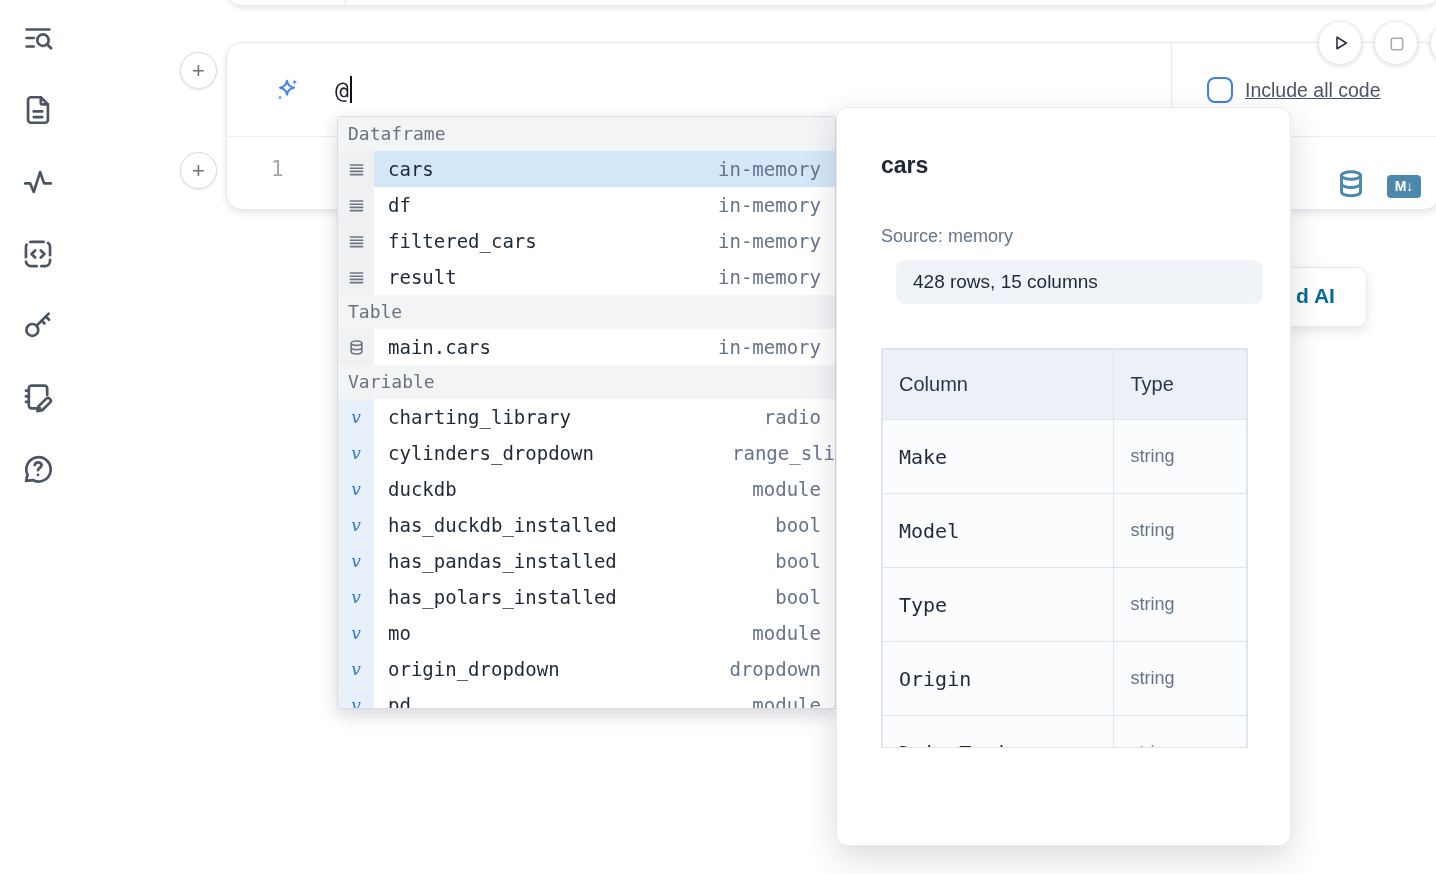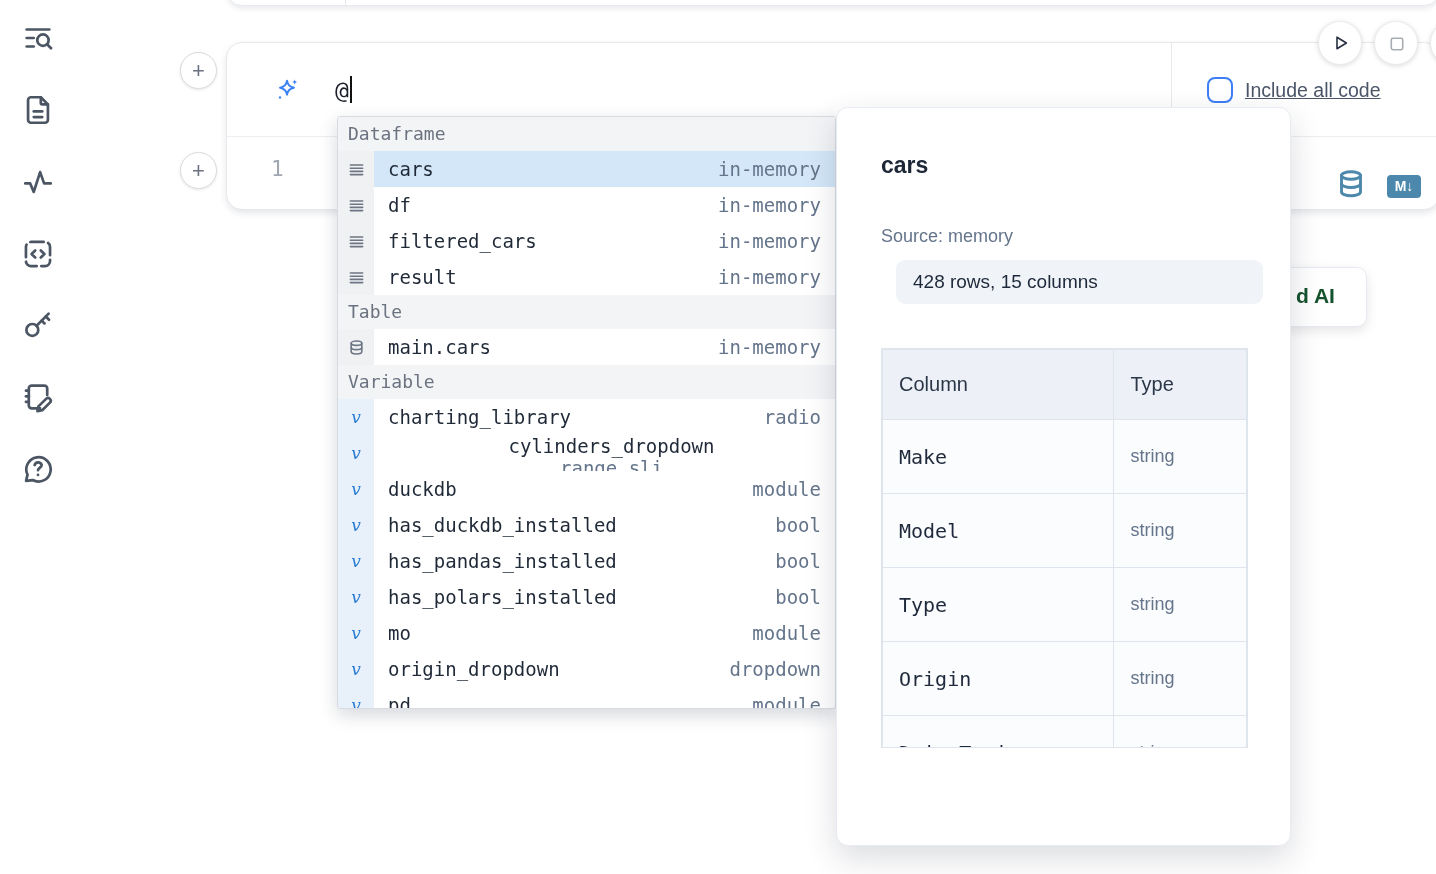--- a/index.html
+++ b/index.html
@@ -61,21 +61,21 @@
   .comp-item { height:36px; display:flex; cursor:pointer; }
   .gutter { width:36px; flex:0 0 36px; display:flex; align-items:center; justify-content:center; }
   .gutter.g-df, .gutter.g-tbl { background:#eff1f3; }
   .gutter.g-var { background:#e8f1fa; }
   .gutter svg { width:17px; height:17px; stroke:#6d7683; fill:none; stroke-width:1.7; stroke-linecap:round; }
   .v-glyph { font-family:"DejaVu Serif", serif; font-style:italic; color:#2d7dd2; font-size:17px; }
   .comp-content { flex:1; display:flex; align-items:center; padding:0 14px; min-width:0; overflow:hidden; }
   .comp-content.selected { background:#d3e7f8; }
   .comp-name { flex:1; font-size:19px; color:#1f2937; white-space:nowrap; }
   .comp-type { font-size:19px; color:#64748b; white-space:nowrap; }
-  .comp-content.clip-type { padding-right:0;flex-direction:column; }
+  .comp-content.clip-type { padding-right:0; }
 
   
   .preview { position:absolute; left:836px; top:107px; width:455px; height:739px; background:#fff;
              border:1px solid #e8ebf1; border-radius:12px; box-shadow:0 12px 32px rgba(30,40,60,.16);
              overflow:hidden; z-index:30; }
   .pv-title { position:absolute; left:44px; top:44px; font-size:23px; font-weight:bold; color:#1c2636; }
   .pv-source { position:absolute; left:44px; top:94px; font-size:18px; color:#64748b;margin-top:24px; }
   .pv-badge { position:absolute; left:59px; top:152px; width:367px; height:44px; background:#f0f4f8;
               border-radius:9px; font-size:19px; color:#1e293b; line-height:44px; padding-left:17px; }
   .pv-table-wrap { position:absolute; left:44px; top:240px; width:367px; height:400px; overflow:hidden;
@@ -84,21 +84,21 @@
   .pv-table th { height:70px; background:#edf1f7; text-align:left; padding-left:16px; font-size:20px;
                  color:#2b3648; font-weight:500; border:1px solid #dfe5ec; }
   .pv-table td { height:74px; background:#fbfcfd; padding-left:16px; border:1px solid #dfe5ec; }
   .pv-table td.col-name { font-family:"DejaVu Sans Mono", monospace; font-size:20px; color:#1e293b; width:232px; }
   .pv-table td.col-type { font-size:18px; color:#64748b; width:133px; }
 
   
   .ai-card { position:absolute; left:1262px; top:267px; width:105px; height:60px; background:#fff;
              border:1px solid #e7eaf0; border-radius:10px; box-shadow:0 4px 12px rgba(0,0,0,.10);
              z-index:5; cursor:pointer; }
-  .ai-card span { position:absolute; left:33px; top:16px; font-size:21px; font-weight:bold; color:#14532d; }
+  .ai-card span { position:absolute; left:33px; top:16px; font-size:21px; font-weight:bold; color:#0369a1; }
 </style>
 </head>
 <body>
 
 <nav class="sidebar" id="sidebar">
     <button class="side-btn" style="top: 18px;">
       <svg viewBox="0 0 24 24">
         <path d="M4 6h16"></path>
         <path d="M4 12h5"></path>
         <path d="M4 18h5"></path>

